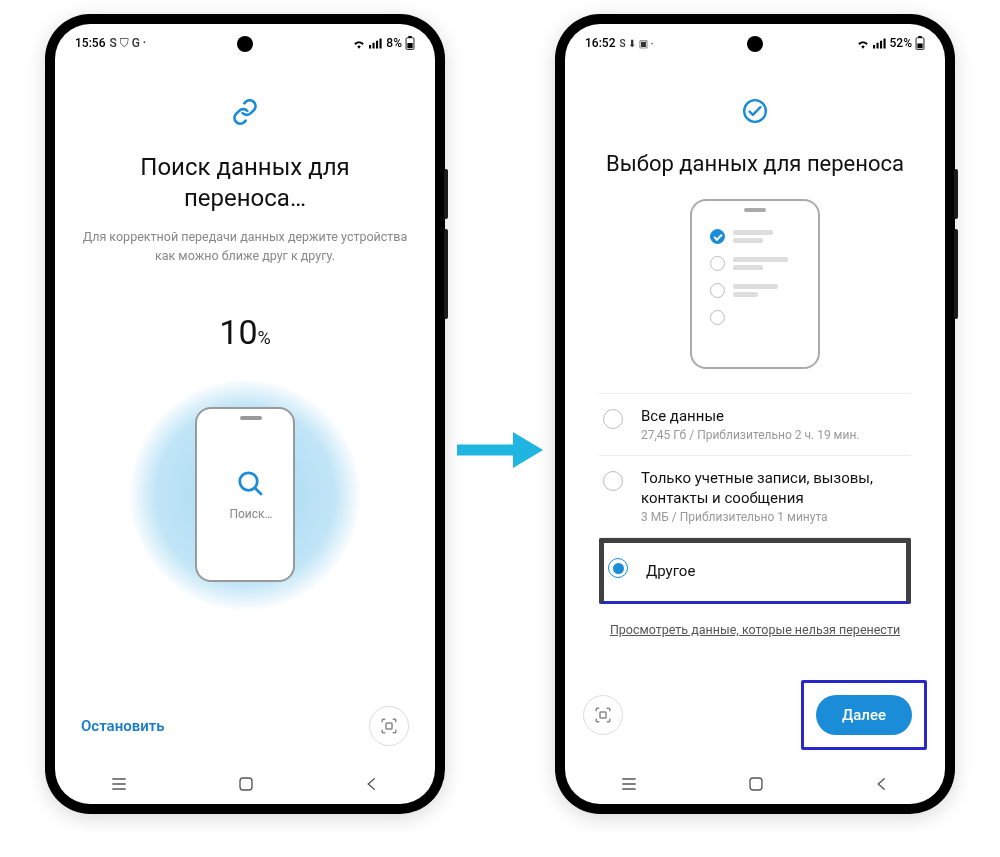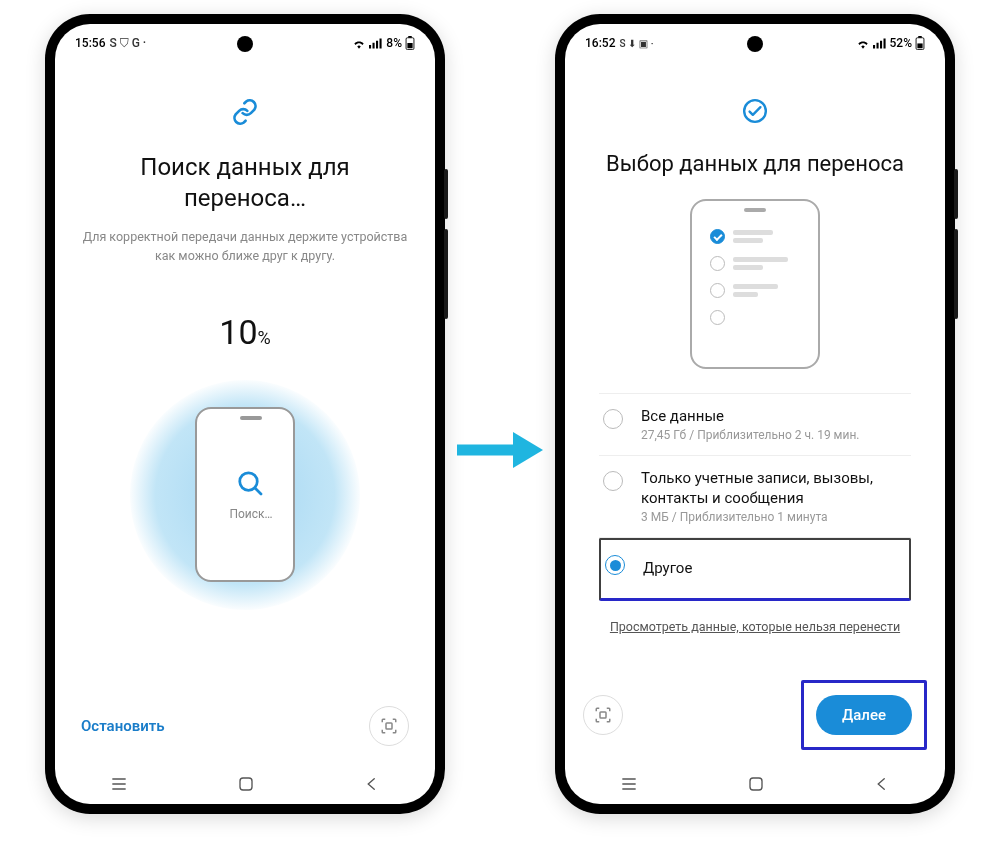--- a/index.html
+++ b/index.html
@@ -127,21 +127,21 @@
     width:20px; height:20px; border:1.8px solid #bbb; border-radius:50%; flex-shrink:0;
     margin-top:2px; position:relative;
   }
   .opt-radio.sel { border-color:#1a8cd8; }
   .opt-radio.sel::after {
     content:""; position:absolute; inset:3.5px; background:#1a8cd8; border-radius:50%;
   }
   .opt-txt { flex:1; }
   .opt-title { font-size:15px; color:#111; line-height:1.3; }
   .opt-sub { font-size:12px; color:#999; margin-top:2px; }
-  .opt.highlight { border:2px solid #404040; border-radius:2px; background:#fff; }
+  .opt.highlight { border:5px solid #404040; border-radius:2px; background:#fff; }
   .link-under {
     text-align:center; font-size:12.5px; color:#555; text-decoration:underline;
     margin-top:18px;
   }
   .next-btn {
     background:#1a8cd8; color:#fff; font-size:15px; font-weight:500;
     padding:11px 26px; border-radius:22px;
   }
   .next-wrap { border:3px solid #2828c8; padding:12px; border-radius:2px; }
   .arrow {

